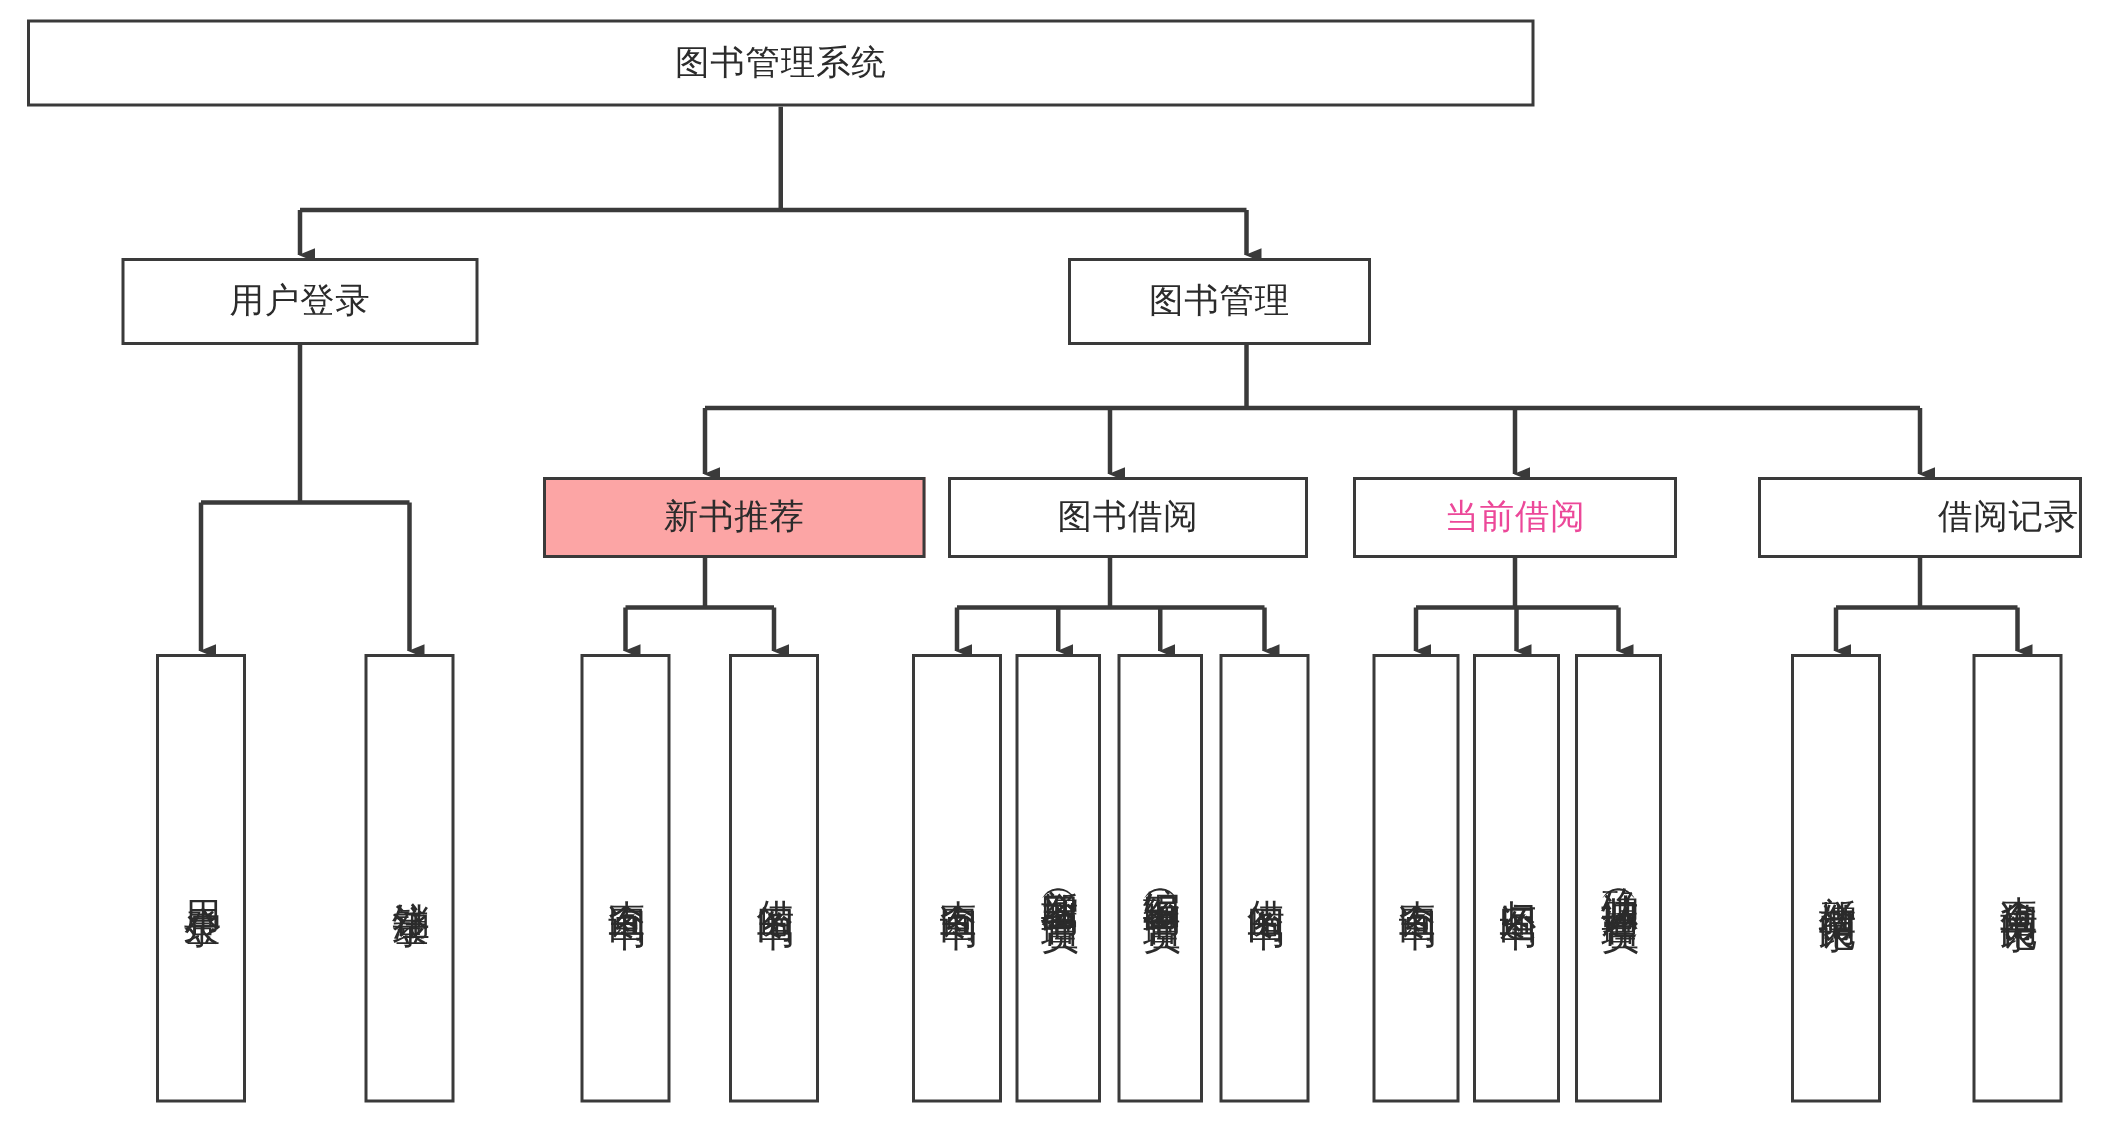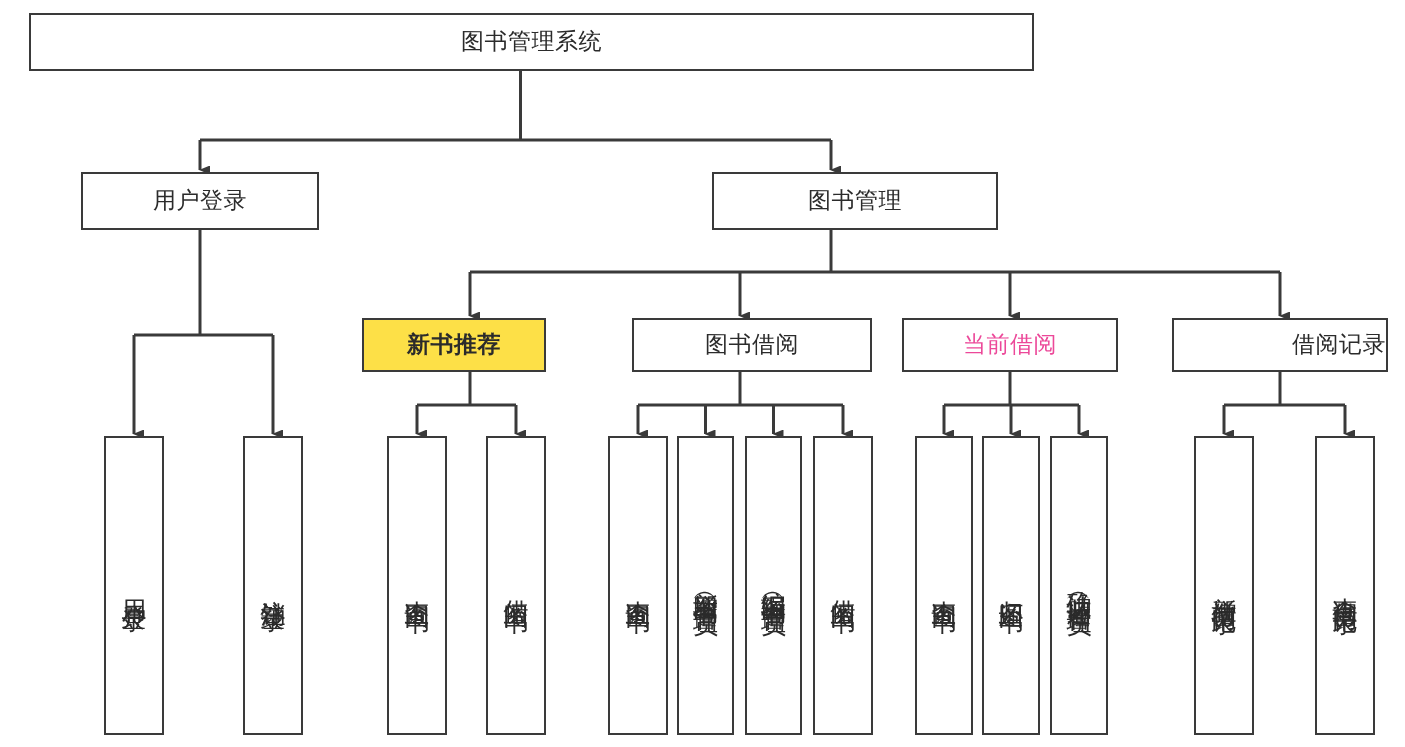--- a/index.html
+++ b/index.html
@@ -115,30 +115,30 @@
         <line x1="944" y1="405" x2="944" y2="434" stroke="#3a3a3a" stroke-width="3" marker-end="url(#arrowhead)"></line>
         <line x1="1011" y1="405" x2="1011" y2="434" stroke="#3a3a3a" stroke-width="3" marker-end="url(#arrowhead)"></line>
         <line x1="1079" y1="405" x2="1079" y2="434" stroke="#3a3a3a" stroke-width="3" marker-end="url(#arrowhead)"></line>
         <line x1="1280" y1="372" x2="1280" y2="405" stroke="#3a3a3a" stroke-width="3"></line>
         <line x1="1224" y1="405" x2="1345" y2="405" stroke="#3a3a3a" stroke-width="3"></line>
         <line x1="1224" y1="405" x2="1224" y2="434" stroke="#3a3a3a" stroke-width="3" marker-end="url(#arrowhead)"></line>
         <line x1="1345" y1="405" x2="1345" y2="434" stroke="#3a3a3a" stroke-width="3" marker-end="url(#arrowhead)"></line>
       </g>
   </svg>
   <div id="nodes-layer">
-      <div class="node-box horizontal root" style="left: 29px; top: 13px; width: 1005px; height: 58px; border-color: rgb(58, 58, 58); background: rgb(255, 255, 255);">
+      <div class="node-box horizontal root" style="left: 18px; top: 13px; width: 1005px; height: 58px; border-color: rgb(58, 58, 58); background: rgb(255, 255, 255);">
         <span class="node-label" style="color: rgb(43, 43, 43);">图书管理系统</span>
       </div>
       <div class="node-box horizontal" style="left: 81px; top: 172px; width: 238px; height: 58px; border-color: rgb(58, 58, 58); background: rgb(255, 255, 255);">
         <span class="node-label" style="color: rgb(43, 43, 43);">用户登录</span>
       </div>
-      <div class="node-box horizontal" style="left: 712px; top: 172px; width: 286px; height: 58px; border-color: rgb(58, 58, 58); background: rgb(255, 255, 255);">
+      <div class="node-box horizontal" style="left: 712px; top: 172px; width: 202px; height: 58px; border-color: rgb(58, 58, 58); background: rgb(255, 255, 255);">
         <span class="node-label" style="color: rgb(43, 43, 43);">图书管理</span>
       </div>
-      <div class="node-box horizontal" style="left: 362px; top: 318px; width: 184px; height: 54px; border-color: rgb(58, 58, 58); background: #fde047; font-weight: bold;">
+      <div class="node-box horizontal" style="left: 362px; top: 318px; width: 255px; height: 54px; border-color: rgb(58, 58, 58); background: #fca5a5;">
         <span class="node-label" style="color: rgb(43, 43, 43);">新书推荐</span>
       </div>
       <div class="node-box horizontal" style="left: 632px; top: 318px; width: 240px; height: 54px; border-color: rgb(58, 58, 58); background: rgb(255, 255, 255);">
         <span class="node-label" style="color: rgb(43, 43, 43);">图书借阅</span>
       </div>
       <div class="node-box horizontal" style="left: 902px; top: 318px; width: 216px; height: 54px; border-color: rgb(58, 58, 58); background: rgb(255, 255, 255);">
         <span class="node-label" style="color: #ec4899;">当前借阅</span>
       </div>
       <div class="node-box horizontal" style="left: 1172px; top: 318px; width: 216px; height: 54px; border-color: rgb(58, 58, 58); background: rgb(255, 255, 255); justify-content: flex-end;">
         <span class="node-label" style="color: rgb(43, 43, 43);">借阅记录</span>

